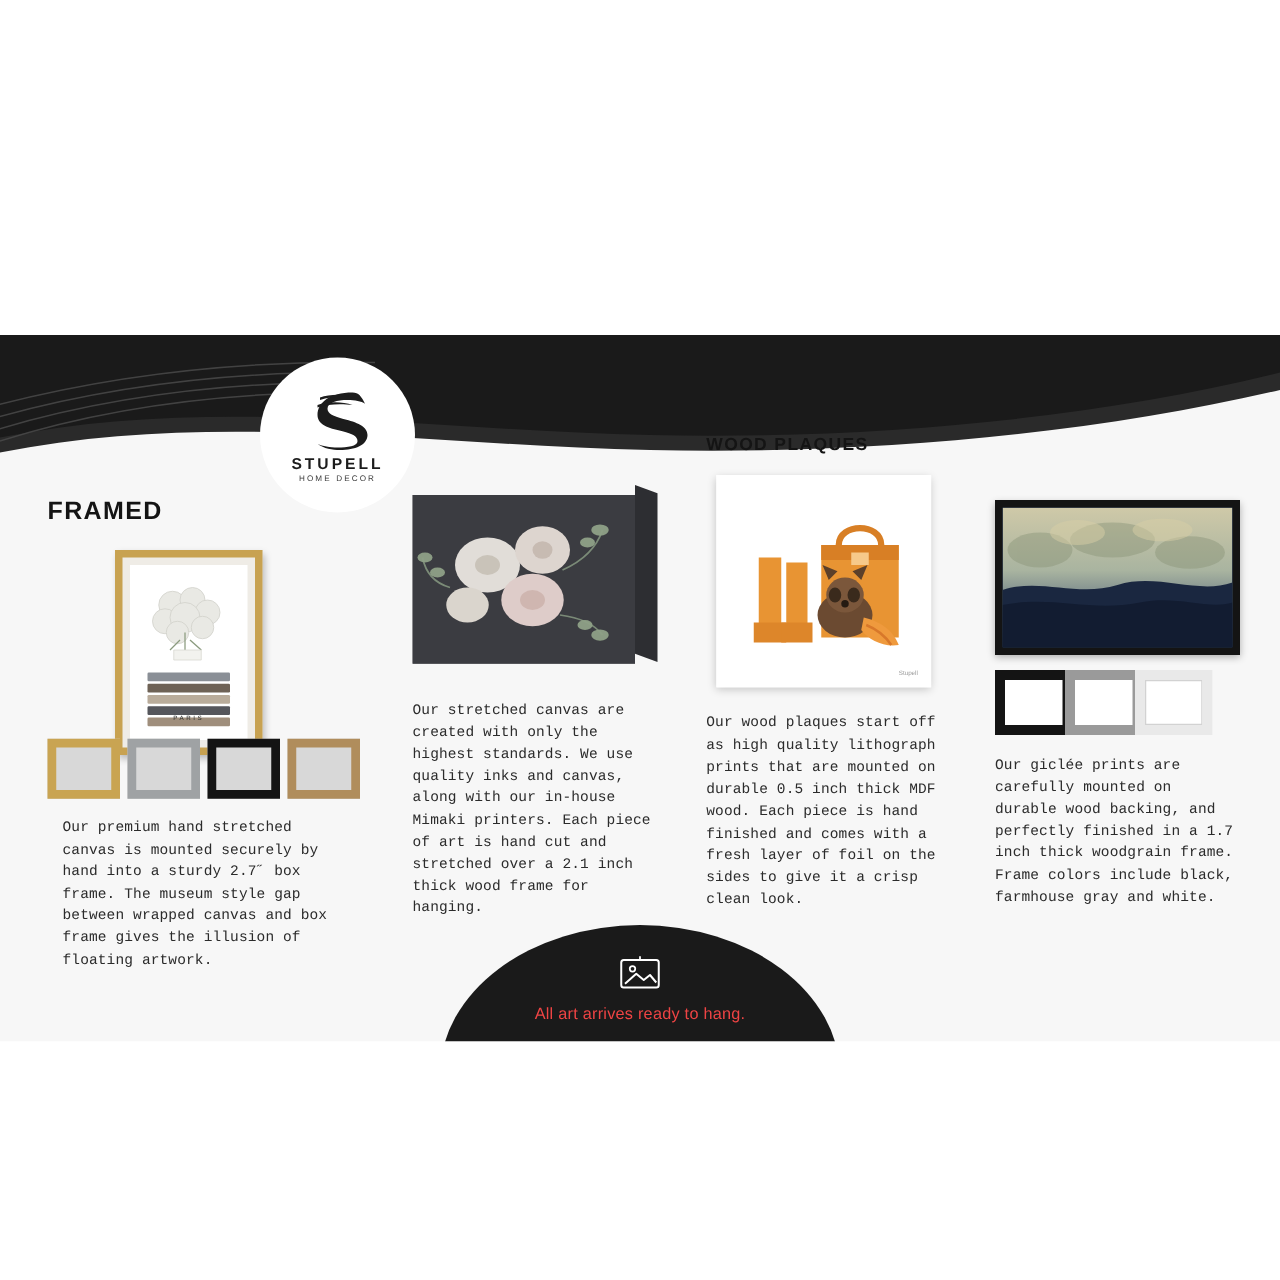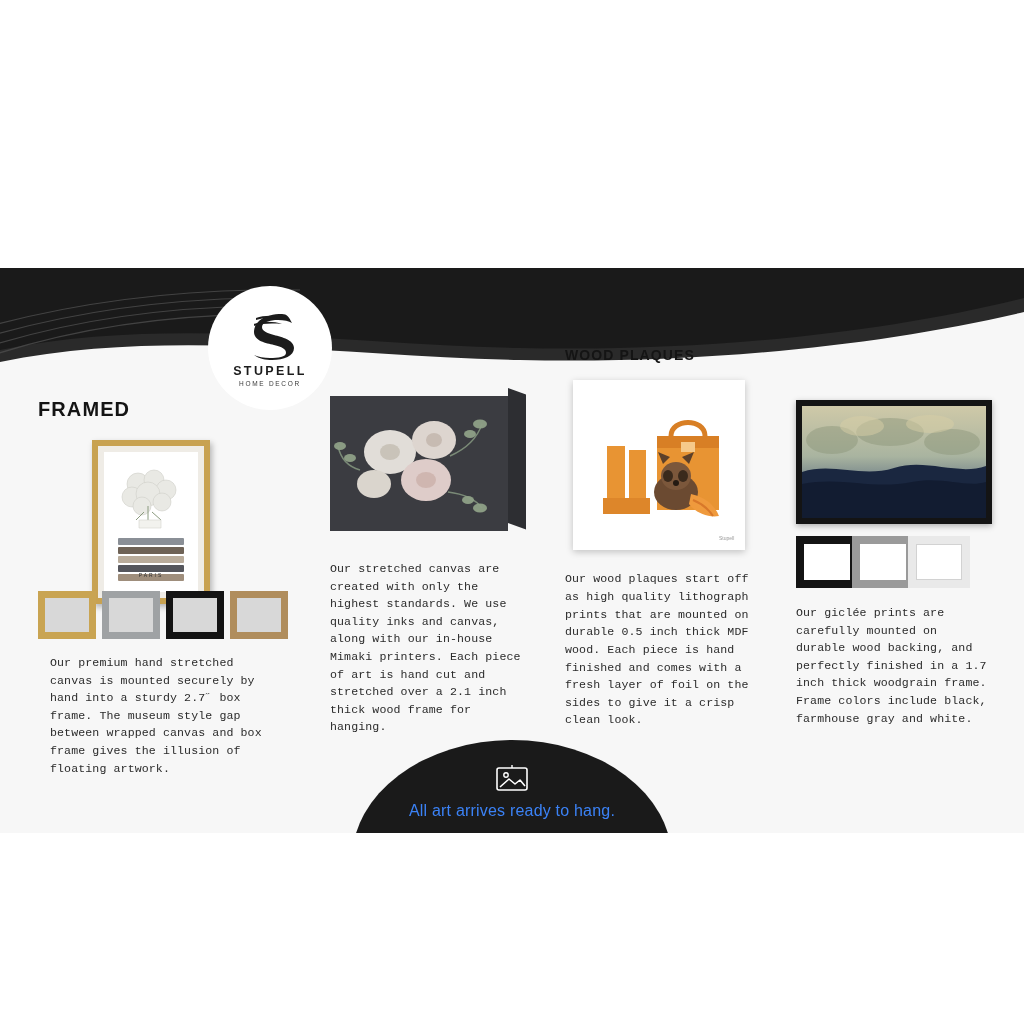--- a/index.html
+++ b/index.html
@@ -227,23 +227,23 @@
     border-radius: 160px 160px 0 0 / 120px 120px 0 0;
     color: #ffffff;
     text-align: center;
     overflow: hidden;
   }
   .banner-icon {
     margin: 24px auto 6px auto;
     width: 34px; height: 28px;
   }
   .banner-text {
-    font-size: 16px;
+    font-size: 13px;
     letter-spacing: 0.2px;
-    color: #3b82f6;
+    color: #ef4444;
   }
 </style>
 </head>
 <body>
 
 <div class="panel">
 
   <div class="wave-dark">
     <svg width="1024" height="120" viewBox="0 0 1024 120" xmlns="http://www.w3.org/2000/svg">
       <path d="M0,0 H1024 V44 C880,78 700,96 520,92 C340,88 170,60 0,94 Z" fill="#2a2a2a"></path>

